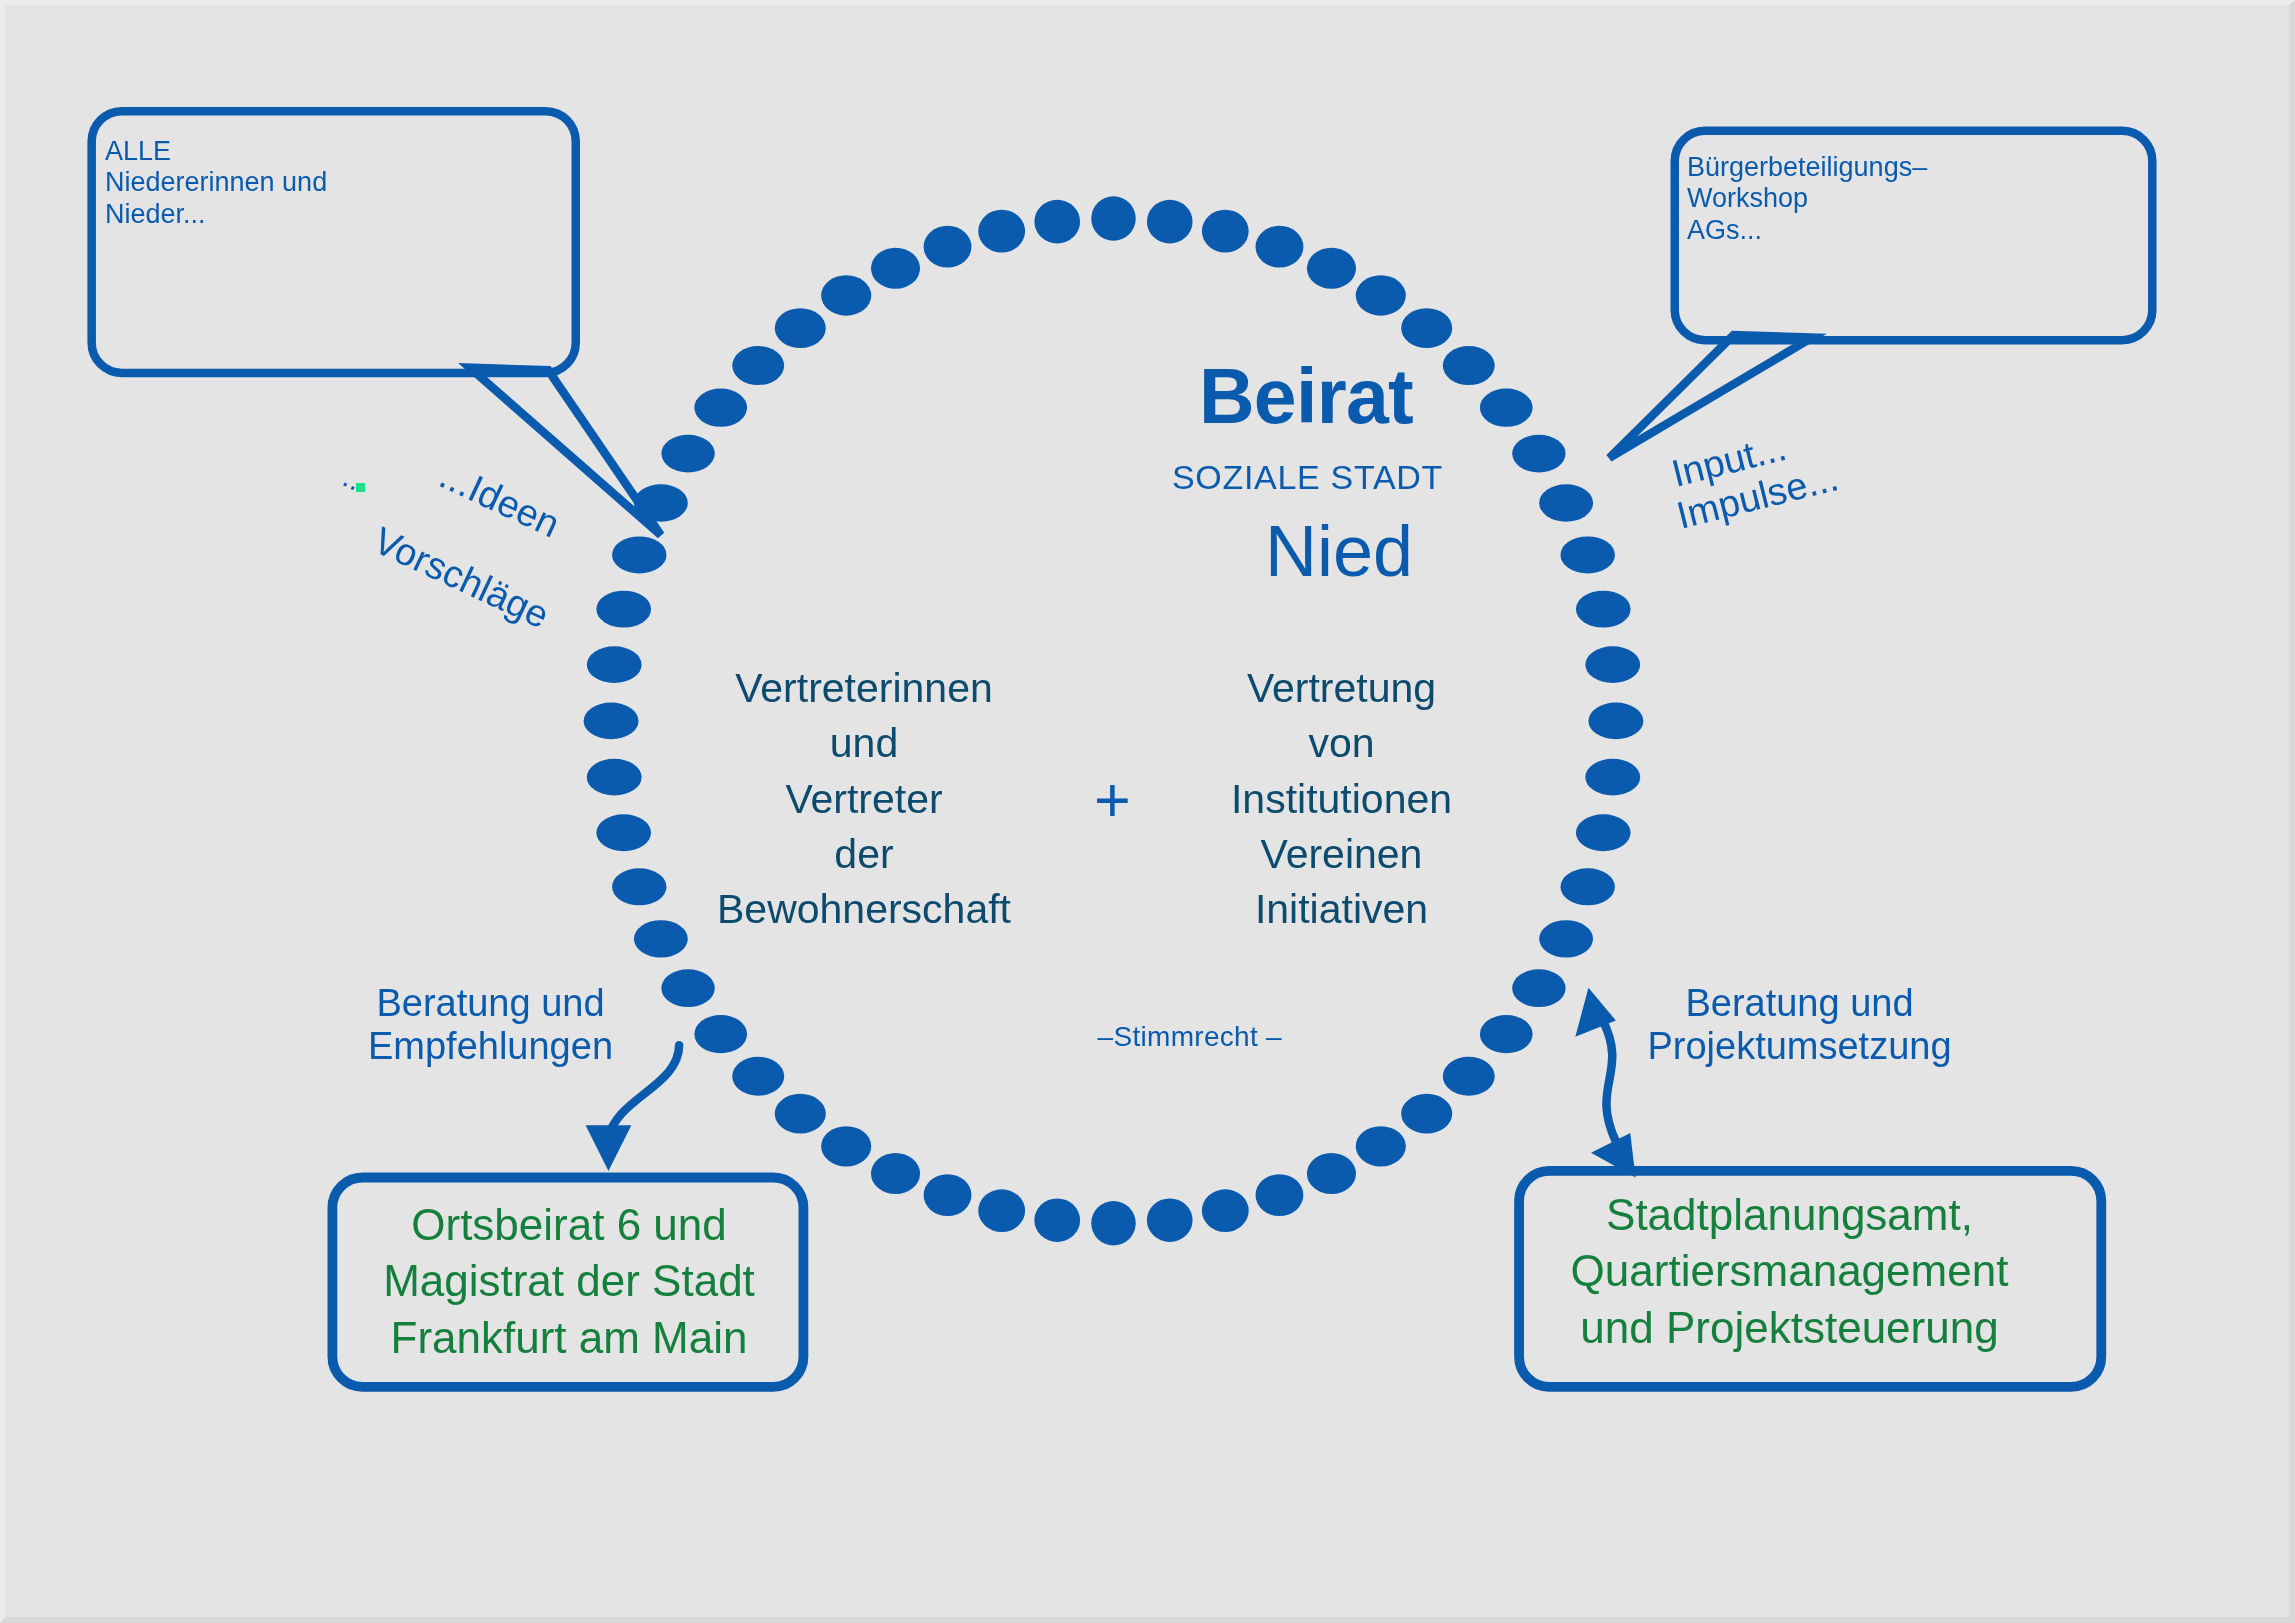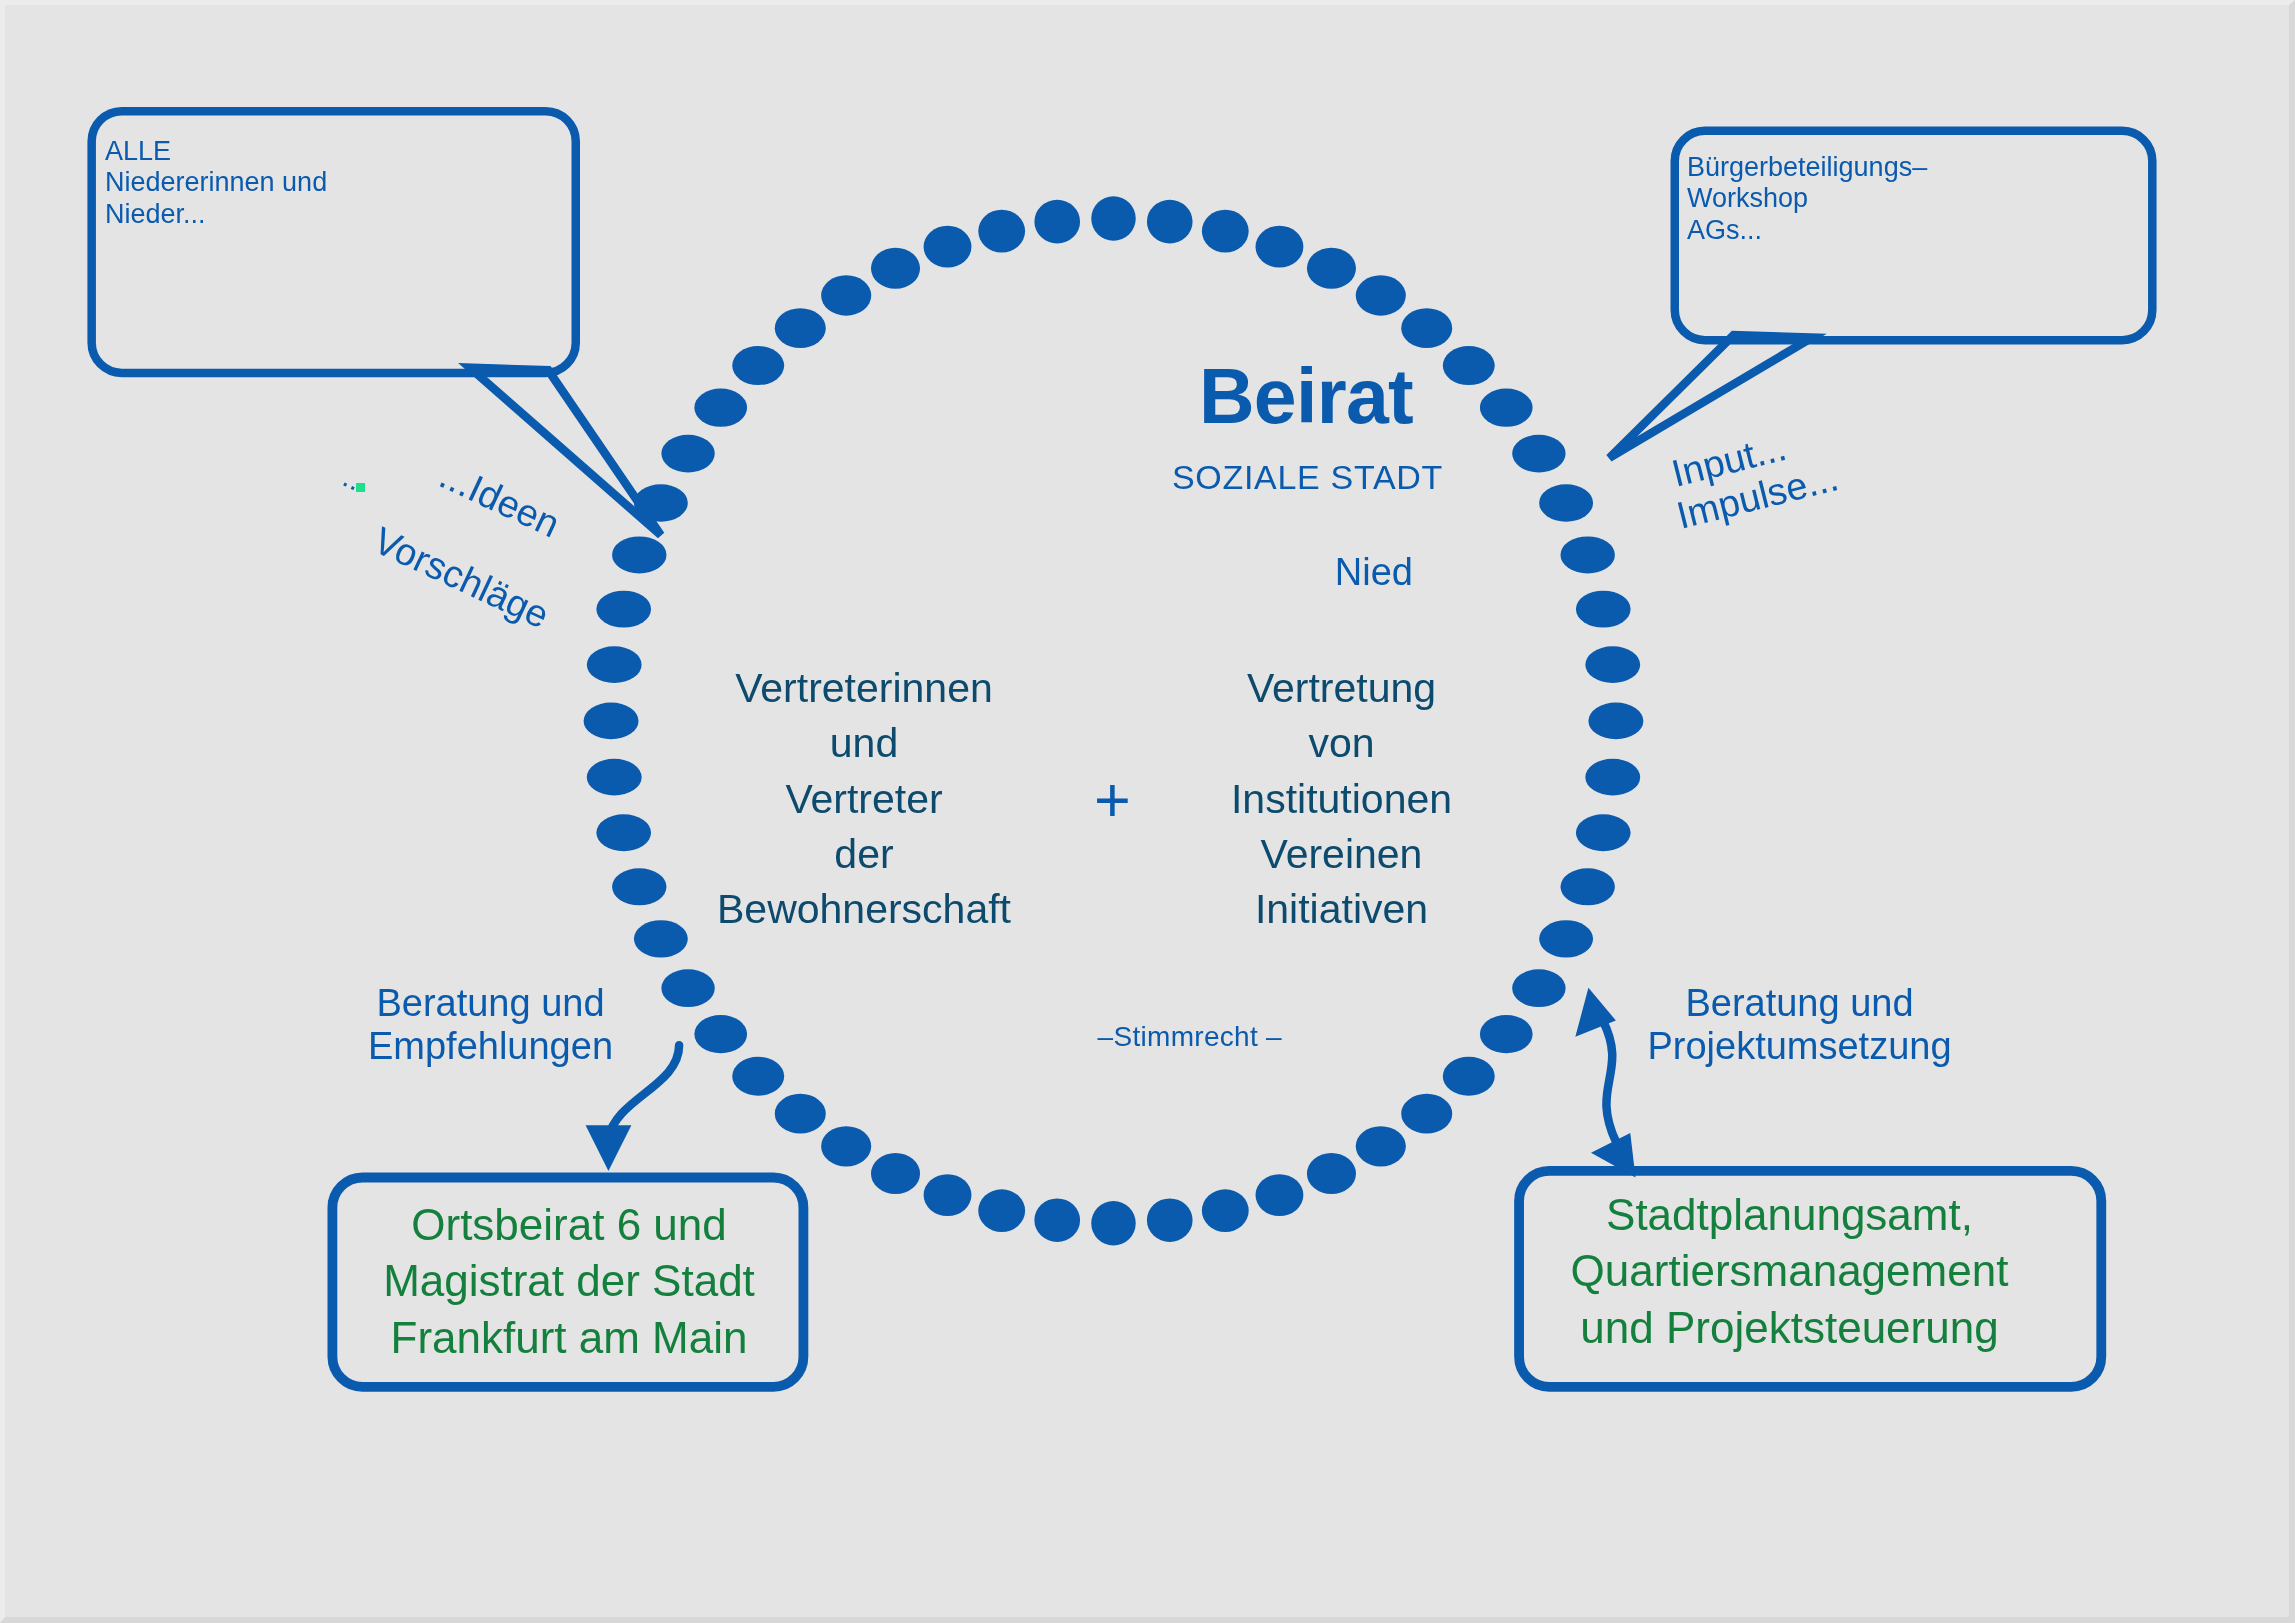--- a/index.html
+++ b/index.html
@@ -61,22 +61,22 @@
     font-size: 77px;
     font-weight: bold;
     letter-spacing: -0.7px;
   }
   #center-sub1 {
     left: 841px; top: 458px; width: 602px;
     font-size: 34px;
     letter-spacing: 0.7px;
   }
   #center-sub2 {
-    left: 811px; top: 551px; width: 602px;
-    font-size: 38px;
+    left: 811px; top: 510px; width: 602px;
+    font-size: 72px;
   }
 
   .col {
     position: absolute;
     text-align: center;
     font-size: 41px;
     line-height: 1.35;
     color: #0c4a6e;
     white-space: pre-line;
   }

